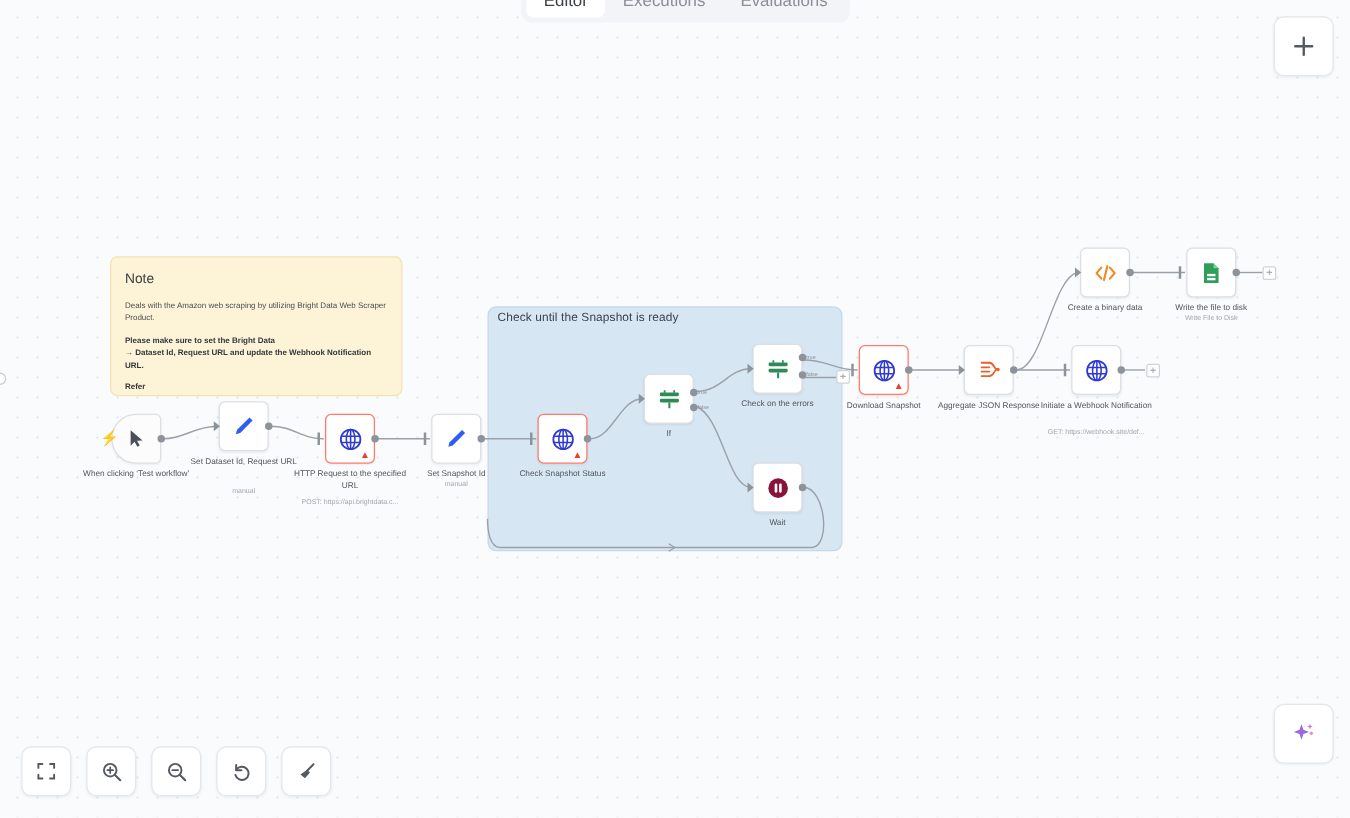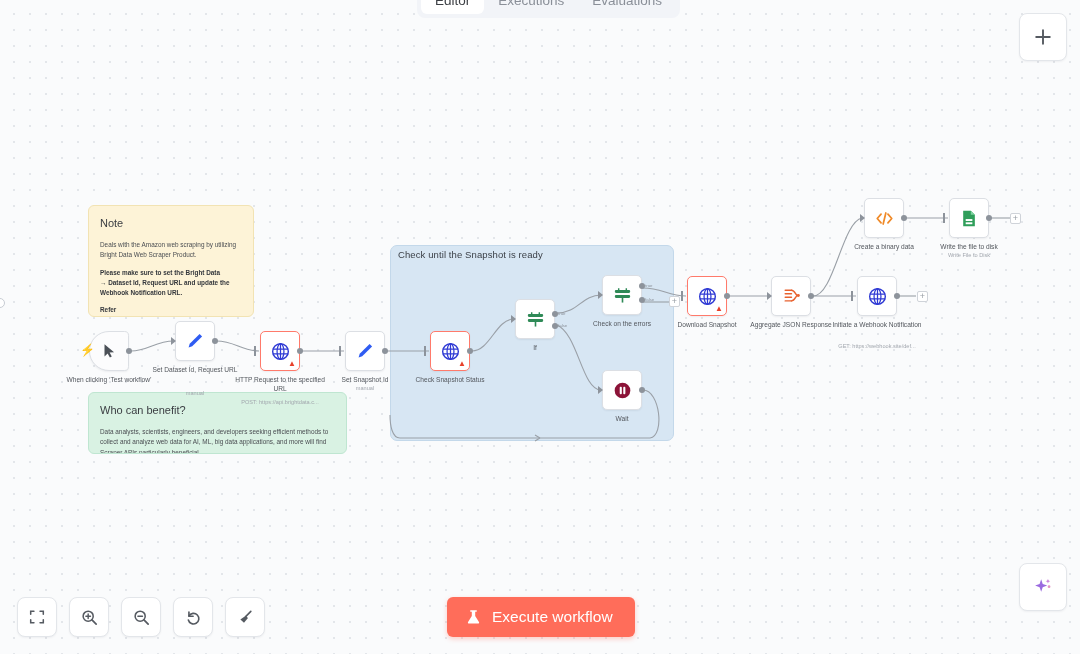--- a/index.html
+++ b/index.html
@@ -62,21 +62,21 @@
     font-size: 15.5px; font-family: "Liberation Sans", sans-serif;
     cursor: pointer; box-shadow: 0 2px 5px rgba(255,109,90,.32);
     z-index: 30;
   }
 
   
   .sticky {
     position: absolute; border-radius: 6px; padding: 9px 11px;
     font-size: 6.4px; line-height: 1.58; overflow: hidden;
   }
-  .sticky.note { left: 88px; top: 205px; width: 166px; height: 112px;
+  .sticky.note { left: 88px; top: 205px; width: 234px; height: 112px;
       background: #fdf3d7; border: 1px solid #f2e3b3; }
   .sticky.benefit { left: 88px; top: 392px; width: 259px; height: 62px;
       background: #d9f2e3; border: 1px solid #bfe6d1; }
   .sticky h3 { font-size: 11px; font-weight: 400; color: #3a3d42; margin-bottom: 8px; }
   .sticky .body { color: #4a4d52; }
   .sticky .bold { font-weight: bold; color: #34373c; }
   .sticky .sp { height: 7px; }
 
   
   .group-box {
@@ -211,43 +211,32 @@
       </svg>
     </div>
     <div class="tb">
       <svg width="19" height="19" viewBox="0 0 20 20">
         <path d="M15.6 3.6 L10.4 8.8" stroke="#555a61" stroke-width="1.7" stroke-linecap="round"></path>
         <path d="M10.2 8.2 L12.6 10.6 L8.4 15.4 L4.6 12.2 Z" fill="#555a61"></path>
       </svg>
     </div>
   </div>
 
-  <button class="execute-btn">
-    <svg width="17" height="17" viewBox="0 0 20 20">
-      <path d="M8 2.4 V8.2 L3.6 15.2 a1.2 1.2 0 0 0 1 1.9 h10.8 a1.2 1.2 0 0 0 1-1.9 L12 8.2 V2.4 Z" fill="#ffffff"></path>
-      <path d="M6.8 2.4 H13.2" stroke="#ffffff" stroke-width="1.7" stroke-linecap="round"></path>
-    </svg>
-    <span>Execute workflow</span>
-  </button>
 
   <div class="sticky note">
     <h3>Note</h3>
     <div class="body">Deals with the Amazon web scraping by utilizing Bright Data Web Scraper Product.</div>
     <div class="sp"></div>
     <div class="body bold">Please make sure to set the Bright Data</div>
     <div class="body bold">→ Dataset Id, Request URL and update the Webhook Notification URL.</div>
     <div class="sp"></div>
     <div class="body bold">Refer</div>
 
   </div>
 
-  <div class="sticky benefit">
-    <h3>Who can benefit?</h3>
-    <div class="body">Data analysts, scientists, engineers, and developers seeking efficient methods to collect and analyze web data for AI, ML, big data applications, and more will find Scraper APIs particularly beneficial.</div>
-  </div>
 
   <div class="group-box"></div>
   <div class="group-title">Check until the Snapshot is ready</div>
 
   <svg class="edges">
 
     <path d="M131 351 C 148 351, 155 341, 174 341"></path>
 
     <path d="M216 341 C 236 341, 240 351, 259 351"></path>
 

